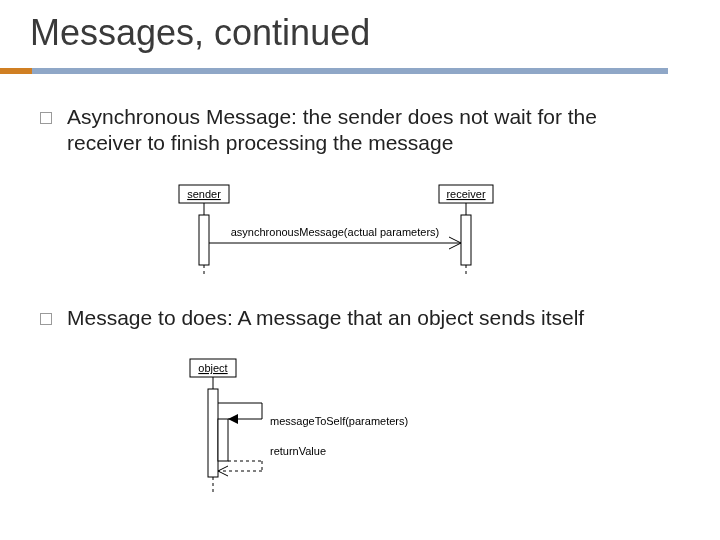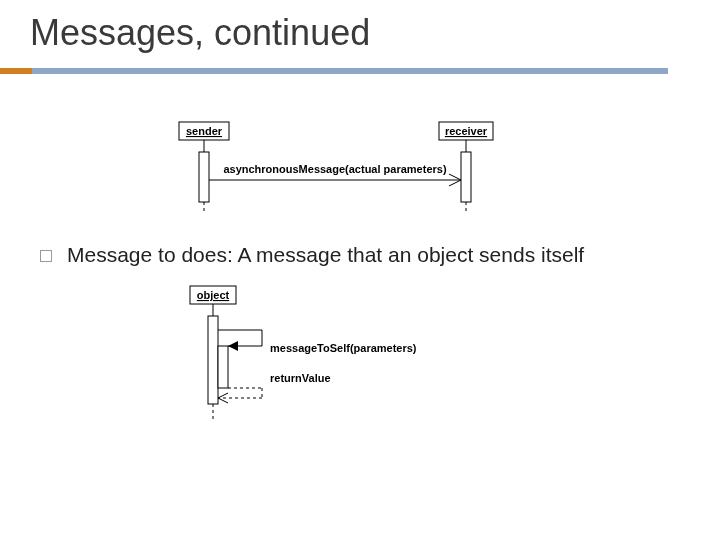--- a/index.html
+++ b/index.html
@@ -51,39 +51,42 @@
     margin-top: 8px;
     margin-right: 15px;
     background: #fff;
   }
   .bullet-text {
     font-size: 21px;
     line-height: 1.25;
     color: #222;
   }
   .diagram {
-    margin: 14px auto 20px auto;
-    font-weight: bold;
+    margin: 24px auto 20px auto;
   }
   svg text {
     font-family: Arial, Helvetica, sans-serif;
     fill: #000;
   }
 </style>
 </head>
 <body>
 <div class="slide">
 
   <div class="title">Messages, continued</div>
   <div class="rule">
     <div class="accent"></div>
   </div>
 
   <div class="body">
 
+    <div class="bullet-row">
+      <span class="bullet-box"></span>
+      <span class="bullet-text">Asynchronous Message: the sender does not wait for the receiver to finish processing the message</span>
+    </div>
 
     <div class="diagram" style="width:400px;">
       <svg width="400" height="100" viewBox="0 0 400 100">
 
         <rect x="40" y="4" width="50" height="18" fill="#fff" stroke="#000"></rect>
         <text x="65" y="17" font-size="11" text-anchor="middle" text-decoration="underline">sender</text>
 
         <rect x="300" y="4" width="54" height="18" fill="#fff" stroke="#000"></rect>
         <text x="327" y="17" font-size="11" text-anchor="middle" text-decoration="underline">receiver</text>
 

